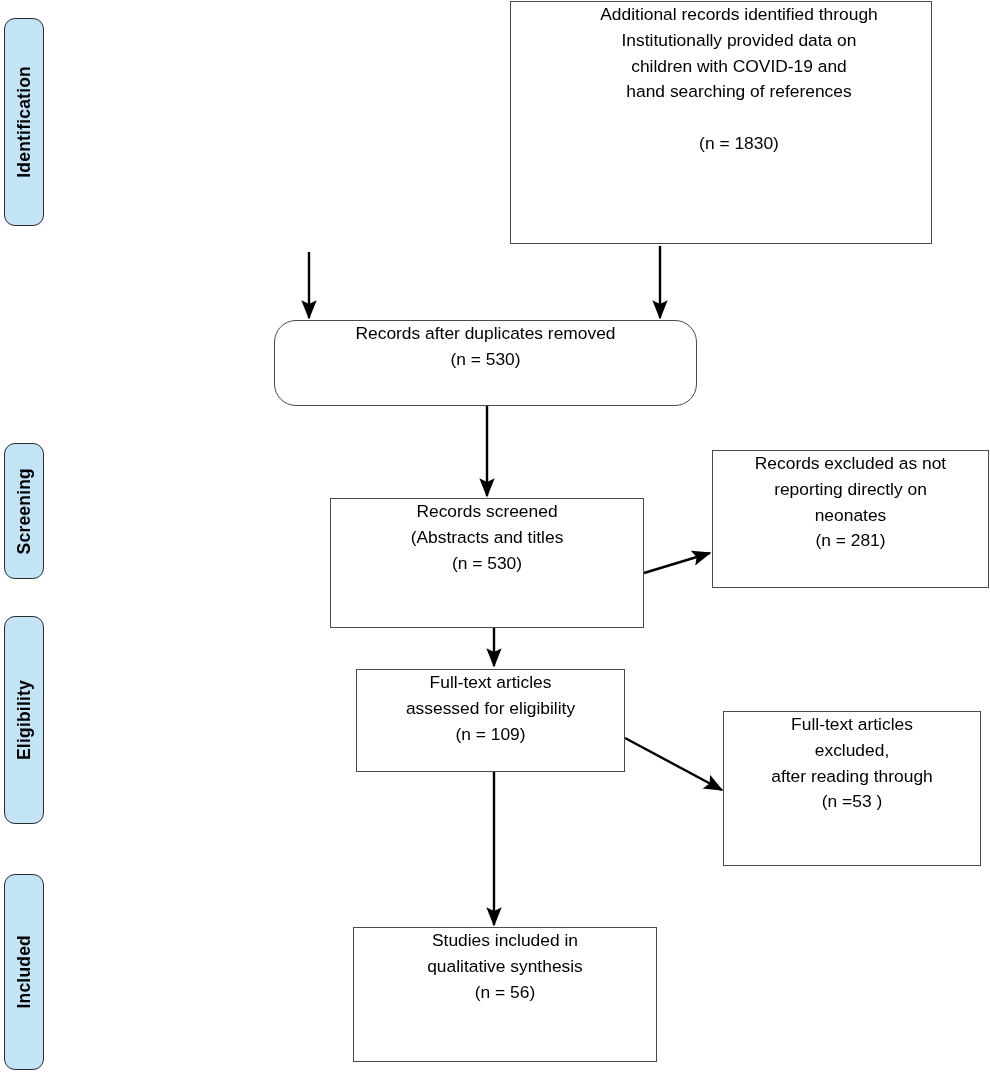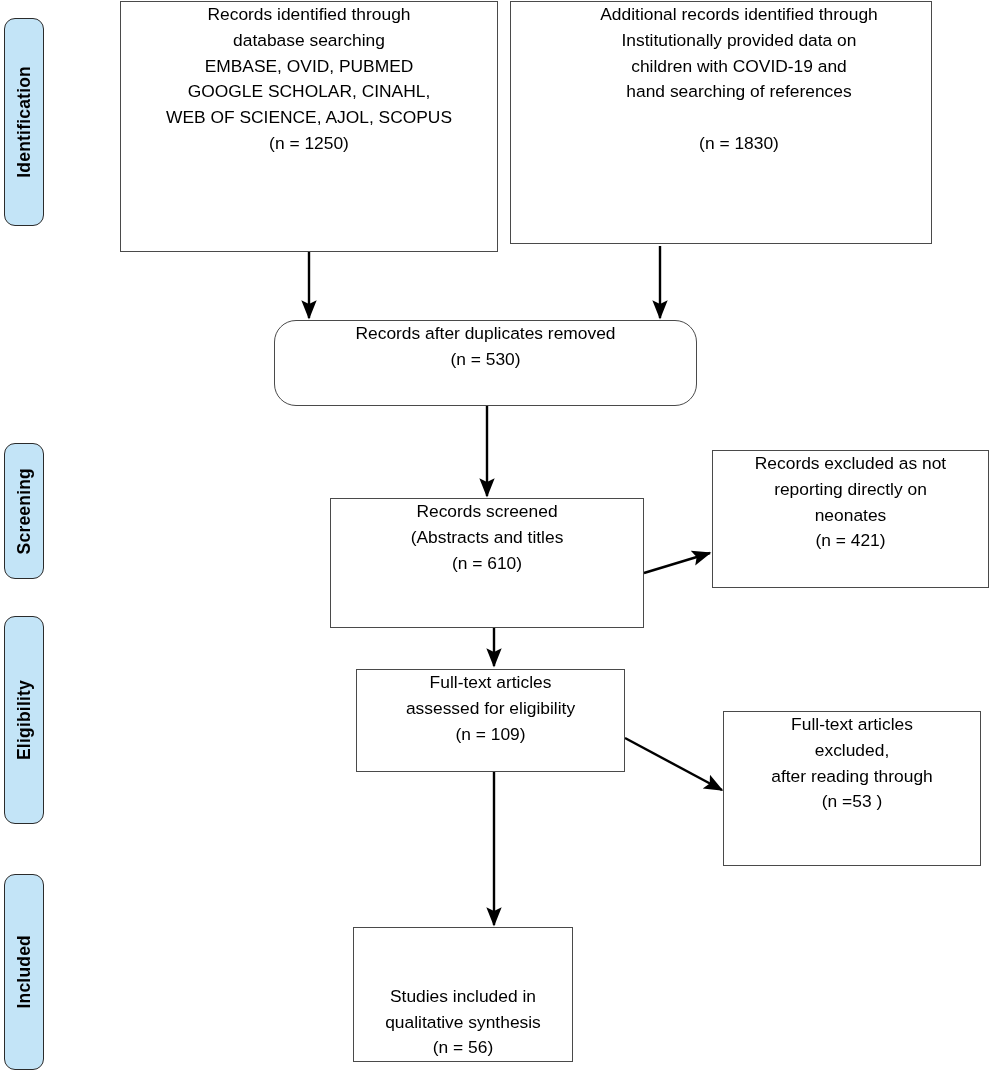--- a/index.html
+++ b/index.html
@@ -103,68 +103,60 @@
   </div>
 
   <div class="stage-pill" style="left:4px; top:616px; width:40px; height:208px;">
     <span class="stage-text">Eligibility</span>
   </div>
 
   <div class="stage-pill" style="left:4px; top:874px; width:40px; height:196px;">
     <span class="stage-text">Included</span>
   </div>
 
-  <div class="flow-box" style="left:120px; top:1px; width:378px; height:251px;">
-    <div class="box-text pad-top-18">Records identified through
-database searching
-EMBASE, OVID, PUBMED
-GOOGLE SCHOLAR, CINAHL,
-WEB OF SCIENCE, AJOL, SCOPUS
-(n = 1250)</div>
-  </div>
 
   <div class="flow-box" style="left:510px; top:1px; width:422px; height:243px;padding-left:36px;">
     <div class="box-text pad-top-14">Additional records identified through
 Institutionally provided data on
 children with COVID-19 and
 hand searching of references
 
 (n = 1830)</div>
   </div>
 
   <div class="flow-box" style="left:274px; top:320px; width:423px; height:86px;border-radius:22px;">
     <div class="box-text pad-top-18">Records after duplicates removed
 (n = 530)</div>
   </div>
 
   <div class="flow-box" style="left:330px; top:498px; width:314px; height:130px;">
     <div class="box-text pad-top-14">Records screened
 (Abstracts and titles
-(n = 610)</div>
+(n = 530)</div>
   </div>
 
   <div class="flow-box" style="left:712px; top:450px; width:277px; height:138px;">
     <div class="box-text pad-top-14">Records excluded as not
 reporting directly on
 neonates
-(n = 421)</div>
+(n = 281)</div>
   </div>
 
   <div class="flow-box" style="left:356px; top:669px; width:269px; height:103px;">
     <div class="box-text pad-top-14">Full-text articles
 assessed for eligibility
 (n = 109)</div>
   </div>
 
   <div class="flow-box" style="left:723px; top:711px; width:258px; height:155px;">
     <div class="box-text pad-top-22">Full-text articles
 excluded,
 after reading through
 (n =53 )</div>
   </div>
 
-  <div class="flow-box" style="left:353px; top:927px; width:220px; height:135px;align-items:flex-end;">
+  <div class="flow-box" style="left:353px; top:927px; width:304px; height:135px;">
     <div class="box-text pad-top-18">Studies included in
 qualitative synthesis
 (n =  56)</div>
   </div>
 
 </div>
 
 </body></html>

